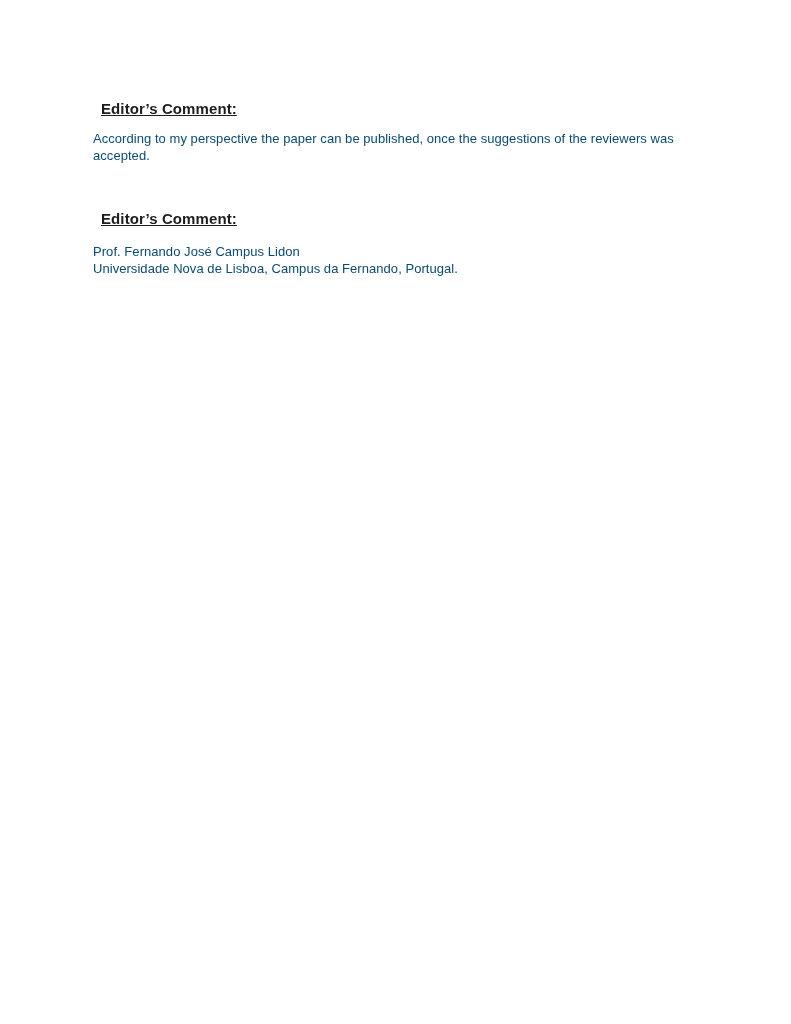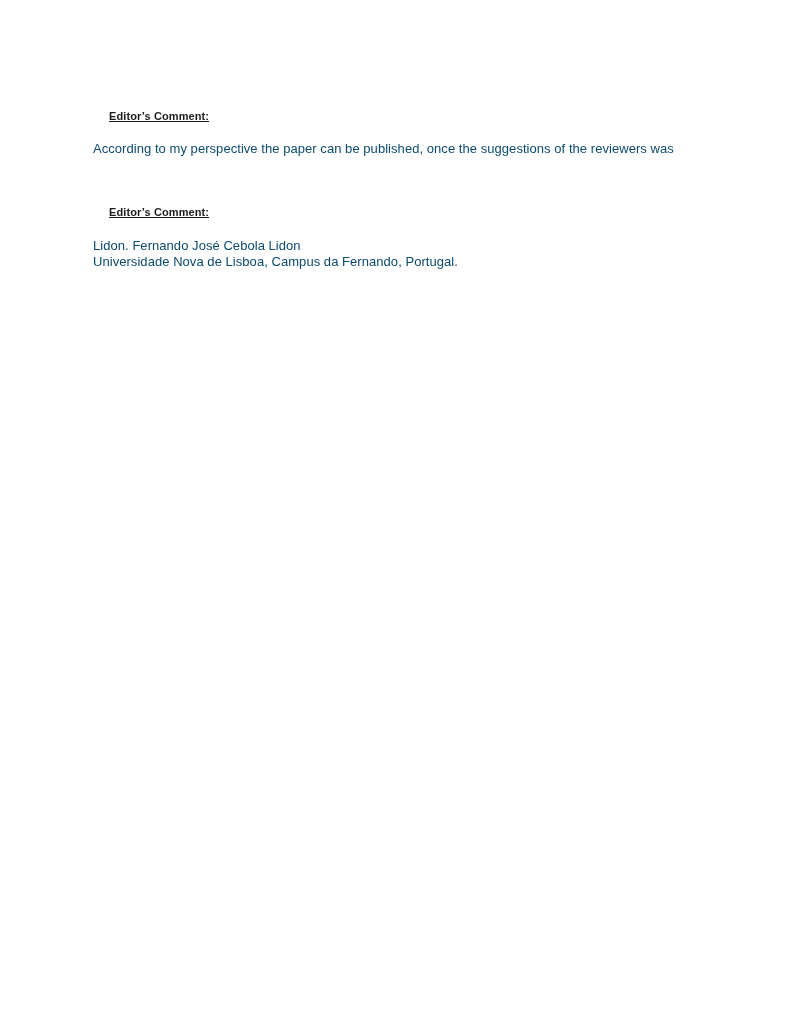--- a/index.html
+++ b/index.html
@@ -16,22 +16,22 @@
     font-family: "Liberation Sans", "DejaVu Sans", sans-serif;
     color: #222222;
   }
   .content {
     position: absolute;
     top: 92px;
     left: 93px;
     right: 60px;
   }
   .section-heading {
-    margin: 16px;
-    font-size: 11px;
+    margin: 8px;
+    font-size: 15px;
     line-height: 17px;
     font-weight: bold;
     text-decoration: underline;
     color: #1d1d1d;
     letter-spacing: 0.1px;
   }
   .body-text {
     margin: 0;
     font-size: 13px;
     line-height: 16.5px;
@@ -53,25 +53,26 @@
 </head>
 <body>
 
 <div class="page">
   <div class="content">
 
     <div class="section">
       <h2 class="section-heading">Editor’s Comment:</h2>
       <div class="body-text comment-paragraph">
         <div>According to my perspective the paper can be published, once the suggestions of the reviewers was</div>
+        <div>accepted.</div>
       </div>
     </div>
 
     <div class="section">
       <h2 class="section-heading details-heading">Editor’s Comment:</h2>
       <div class="body-text details-block">
-        <div>Lidon. Fernando José Cebola Lidon</div>
+        <div>Prof. Fernando José Campus Lidon</div>
         <div>Universidade Nova de Lisboa, Campus da Fernando, Portugal.</div>
       </div>
     </div>
 
   </div>
 </div>
 
 </body></html>

